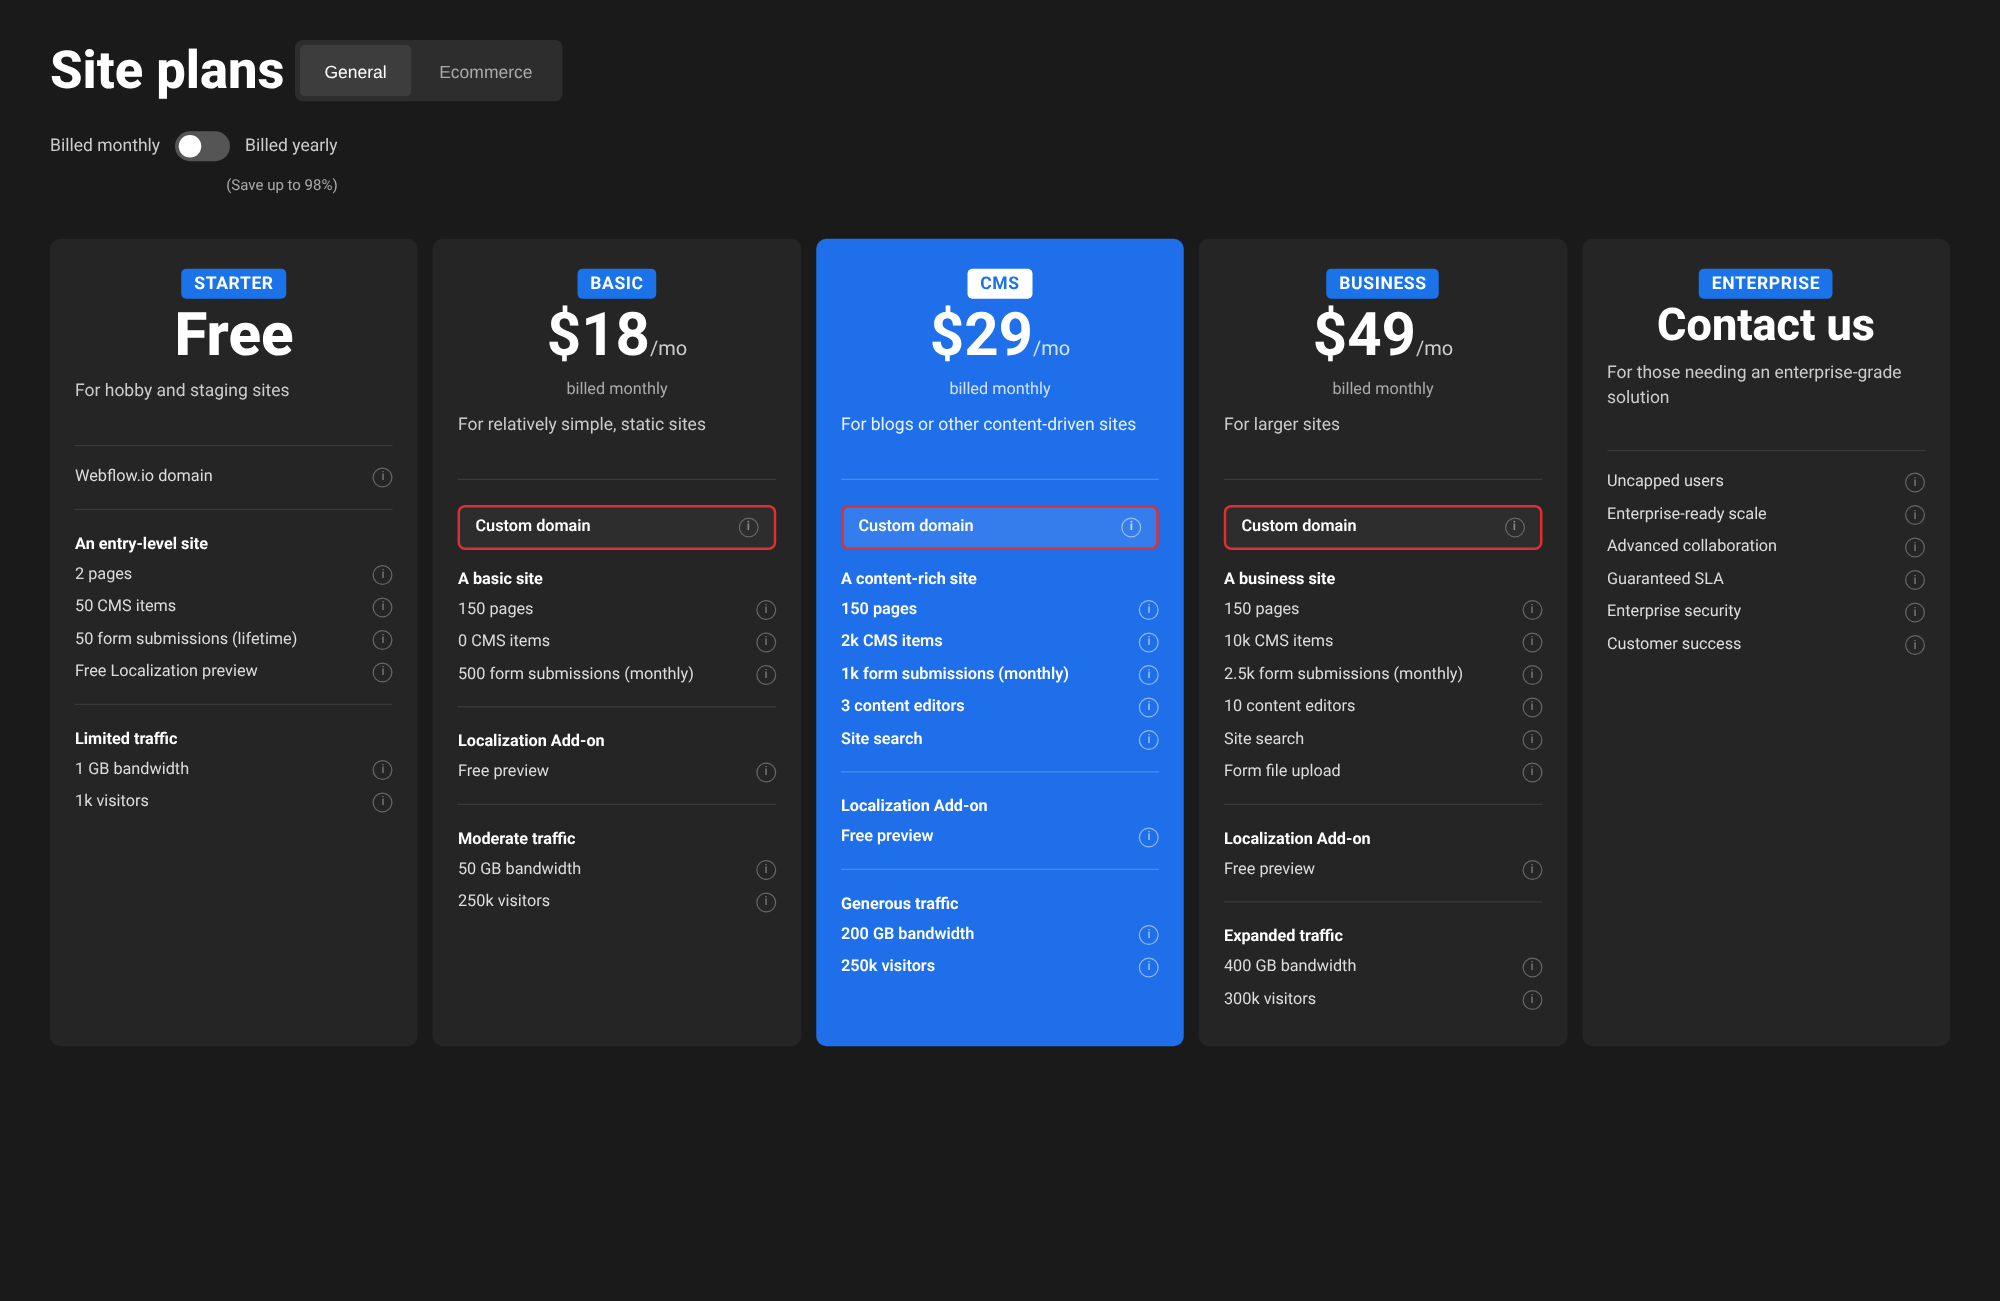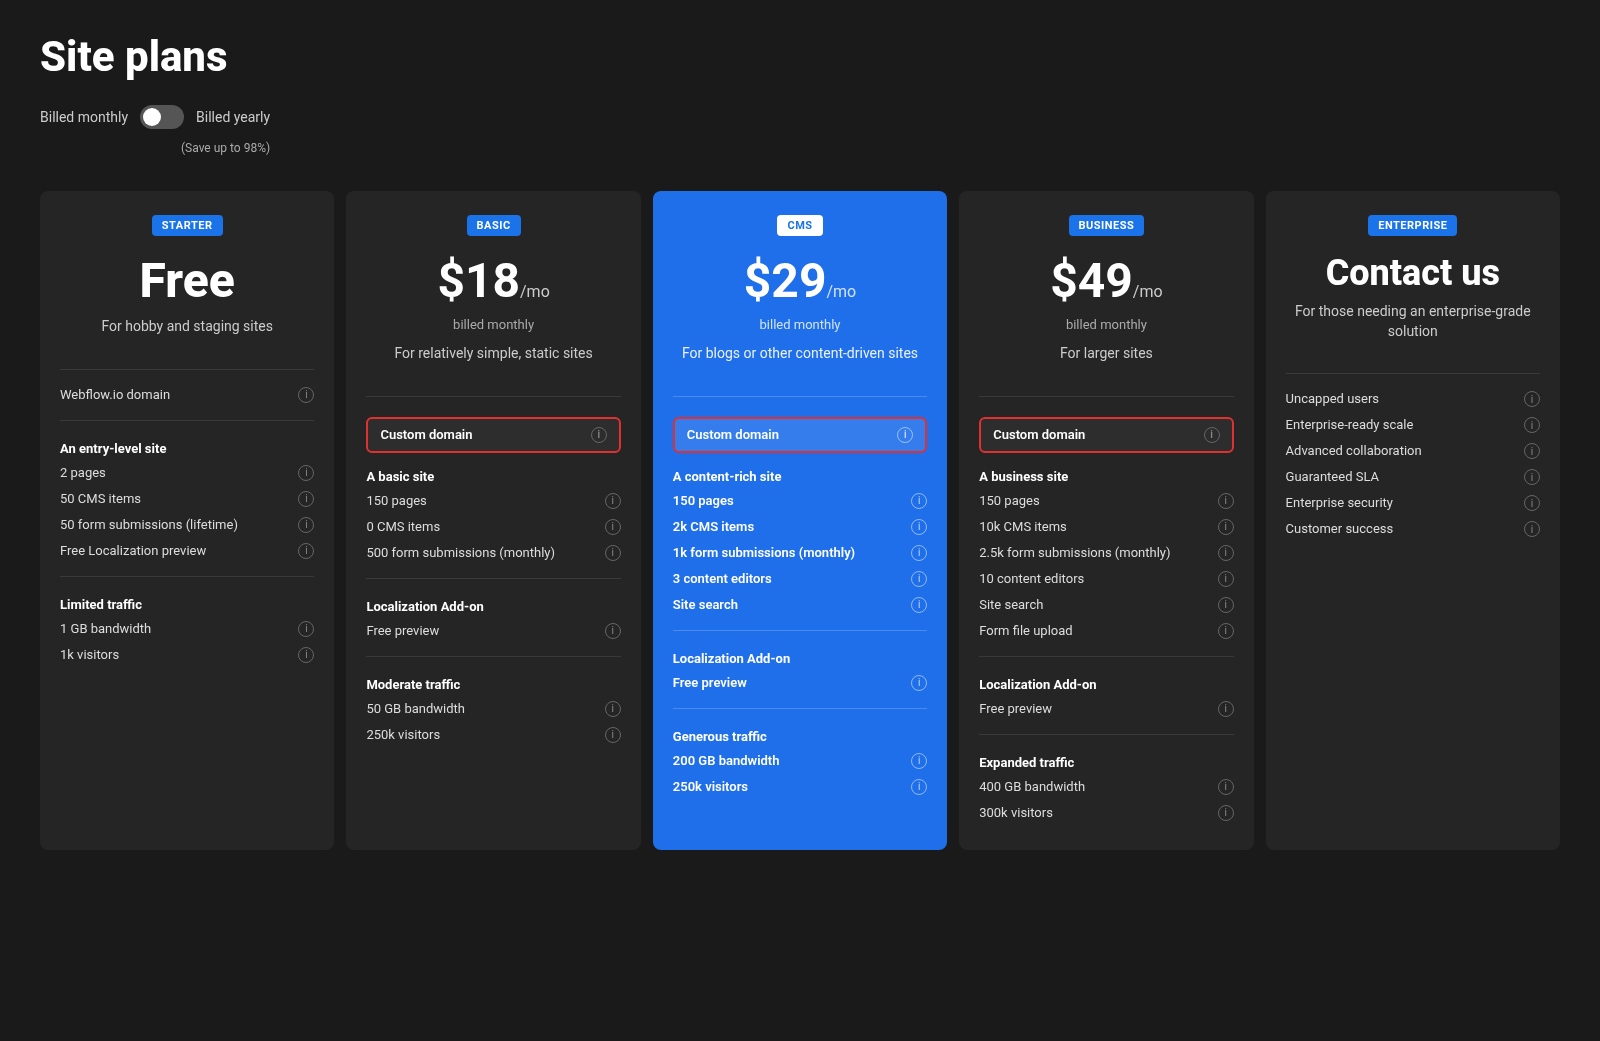--- a/index.html
+++ b/index.html
@@ -116,27 +116,26 @@
       min-height: 640px;
     }
     .plan-card.cms {
       background: #1f6feb;
     }
 
     .plan-badge {
       display: inline-block;
       background: #1a73e8;
       color: #fff;
-      font-size: 11px;
+      font-size: 14px;
       font-weight: 700;
       padding: 4px 10px;
       border-radius: 4px;
       text-transform: uppercase;
       letter-spacing: 0.5px;
-      margin-bottom: 16px;
       align-self: center;
     }
     .plan-card.cms .plan-badge {
       background: #fff;
       color: #1a73e8;
     }
 
     .plan-price {
       text-align: center;
       margin-bottom: 8px;
@@ -165,21 +164,20 @@
     .billed-text {
       text-align: center;
       font-size: 13px;
       color: #aaa;
       margin-bottom: 12px;
     }
     .plan-card.cms .billed-text {
       color: rgba(255,255,255,0.8);
     }
     .plan-desc {
-      text-align: center;
       font-size: 14px;
       color: #ccc;
       margin-bottom: 20px;
       line-height: 1.4;
     }
     .plan-card.cms .plan-desc {
       color: rgba(255,255,255,0.9);
     }
 
     .divider {
@@ -257,20 +255,24 @@
     .plan-card.cms .feature-blue {
       color: #fff;
       font-weight: 600;
     }
   </style>
 </head>
 <body>
 
 <div class="header">
   <h1 class="page-title">Site plans</h1>
+  <div class="tabs">
+    <button class="tab active">General</button>
+    <button class="tab">Ecommerce</button>
+  </div>
 </div>
 
 <div class="subtitle-row">
   <div class="billing-toggle">
     <div class="billing-toggle-row">
       <span class="billing-label">Billed monthly</span>
       <div class="toggle-track">
         <div class="toggle-thumb"></div>
       </div>
       <span class="billing-label">Billed yearly</span>

